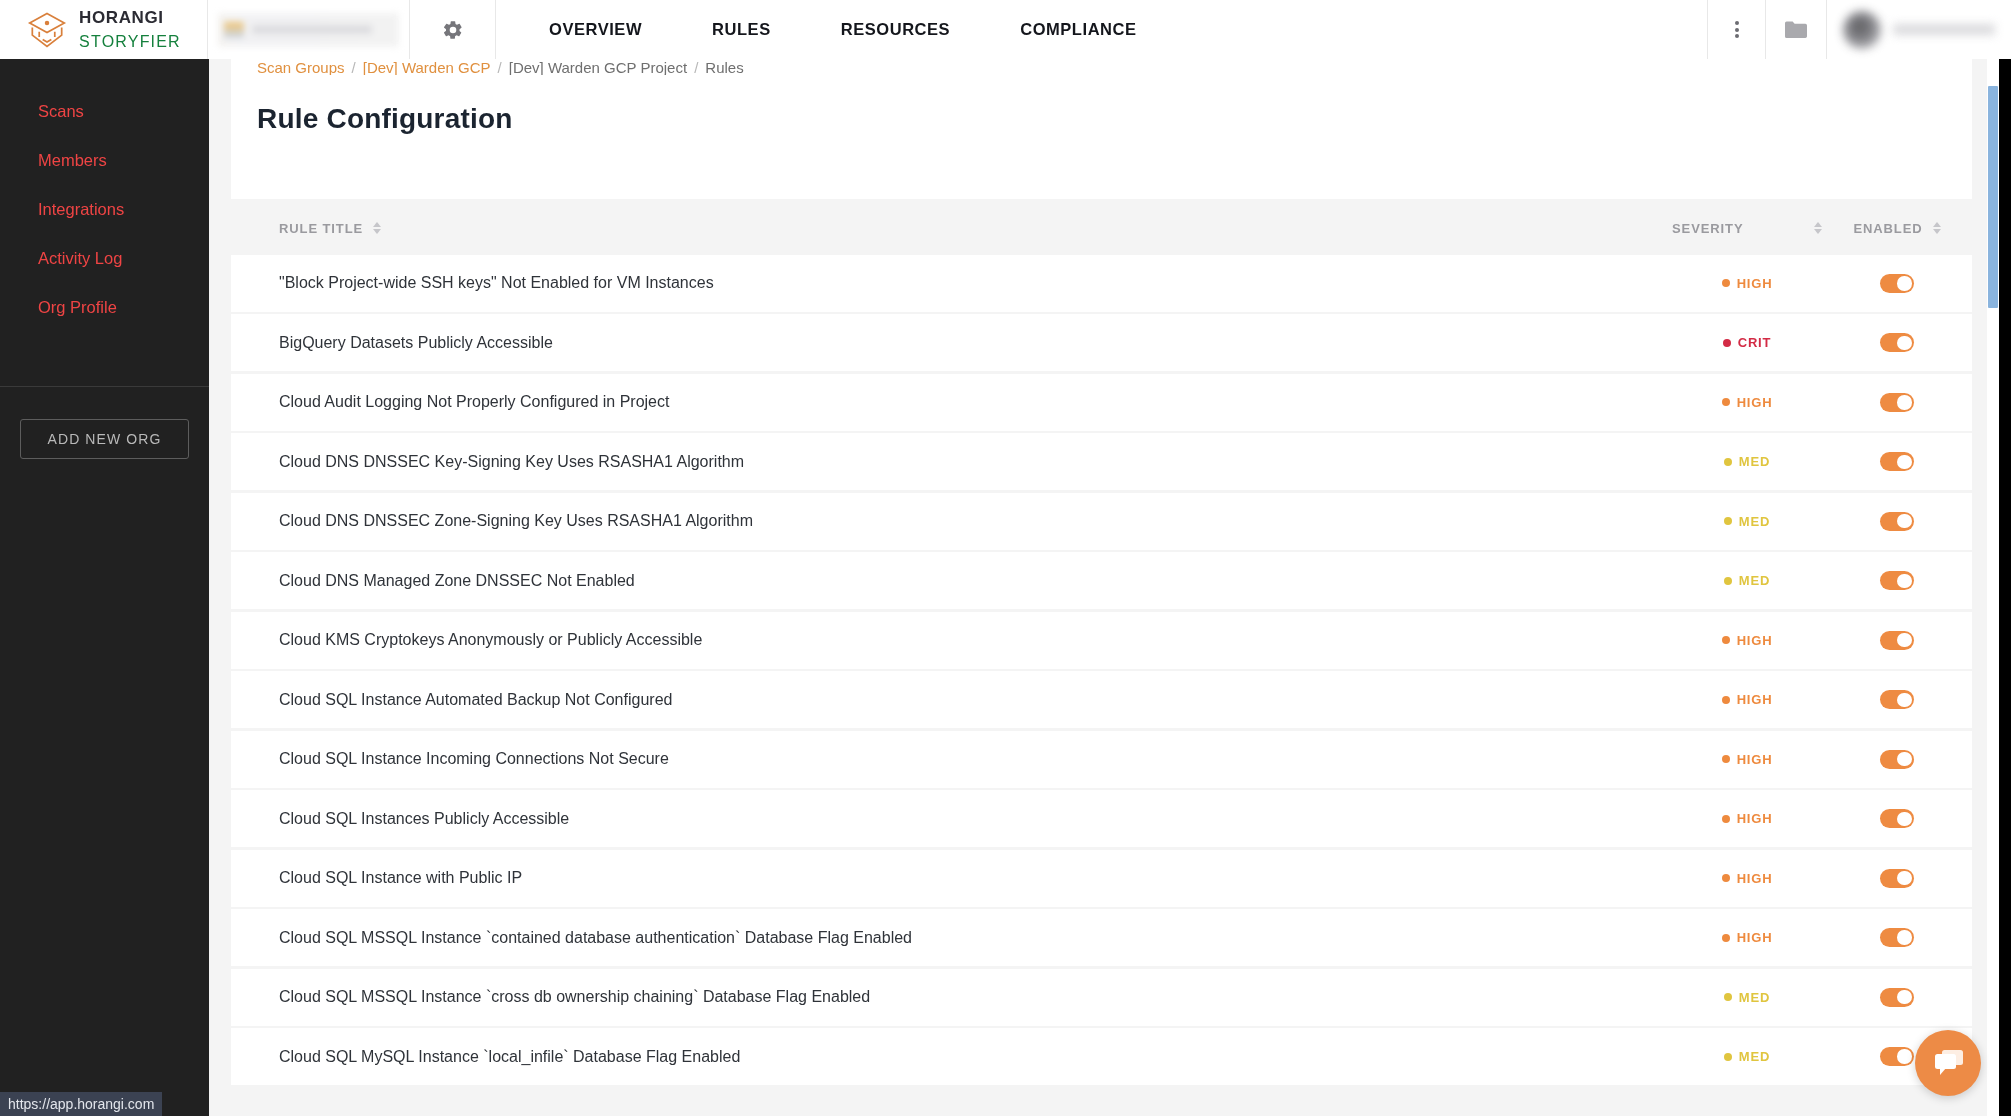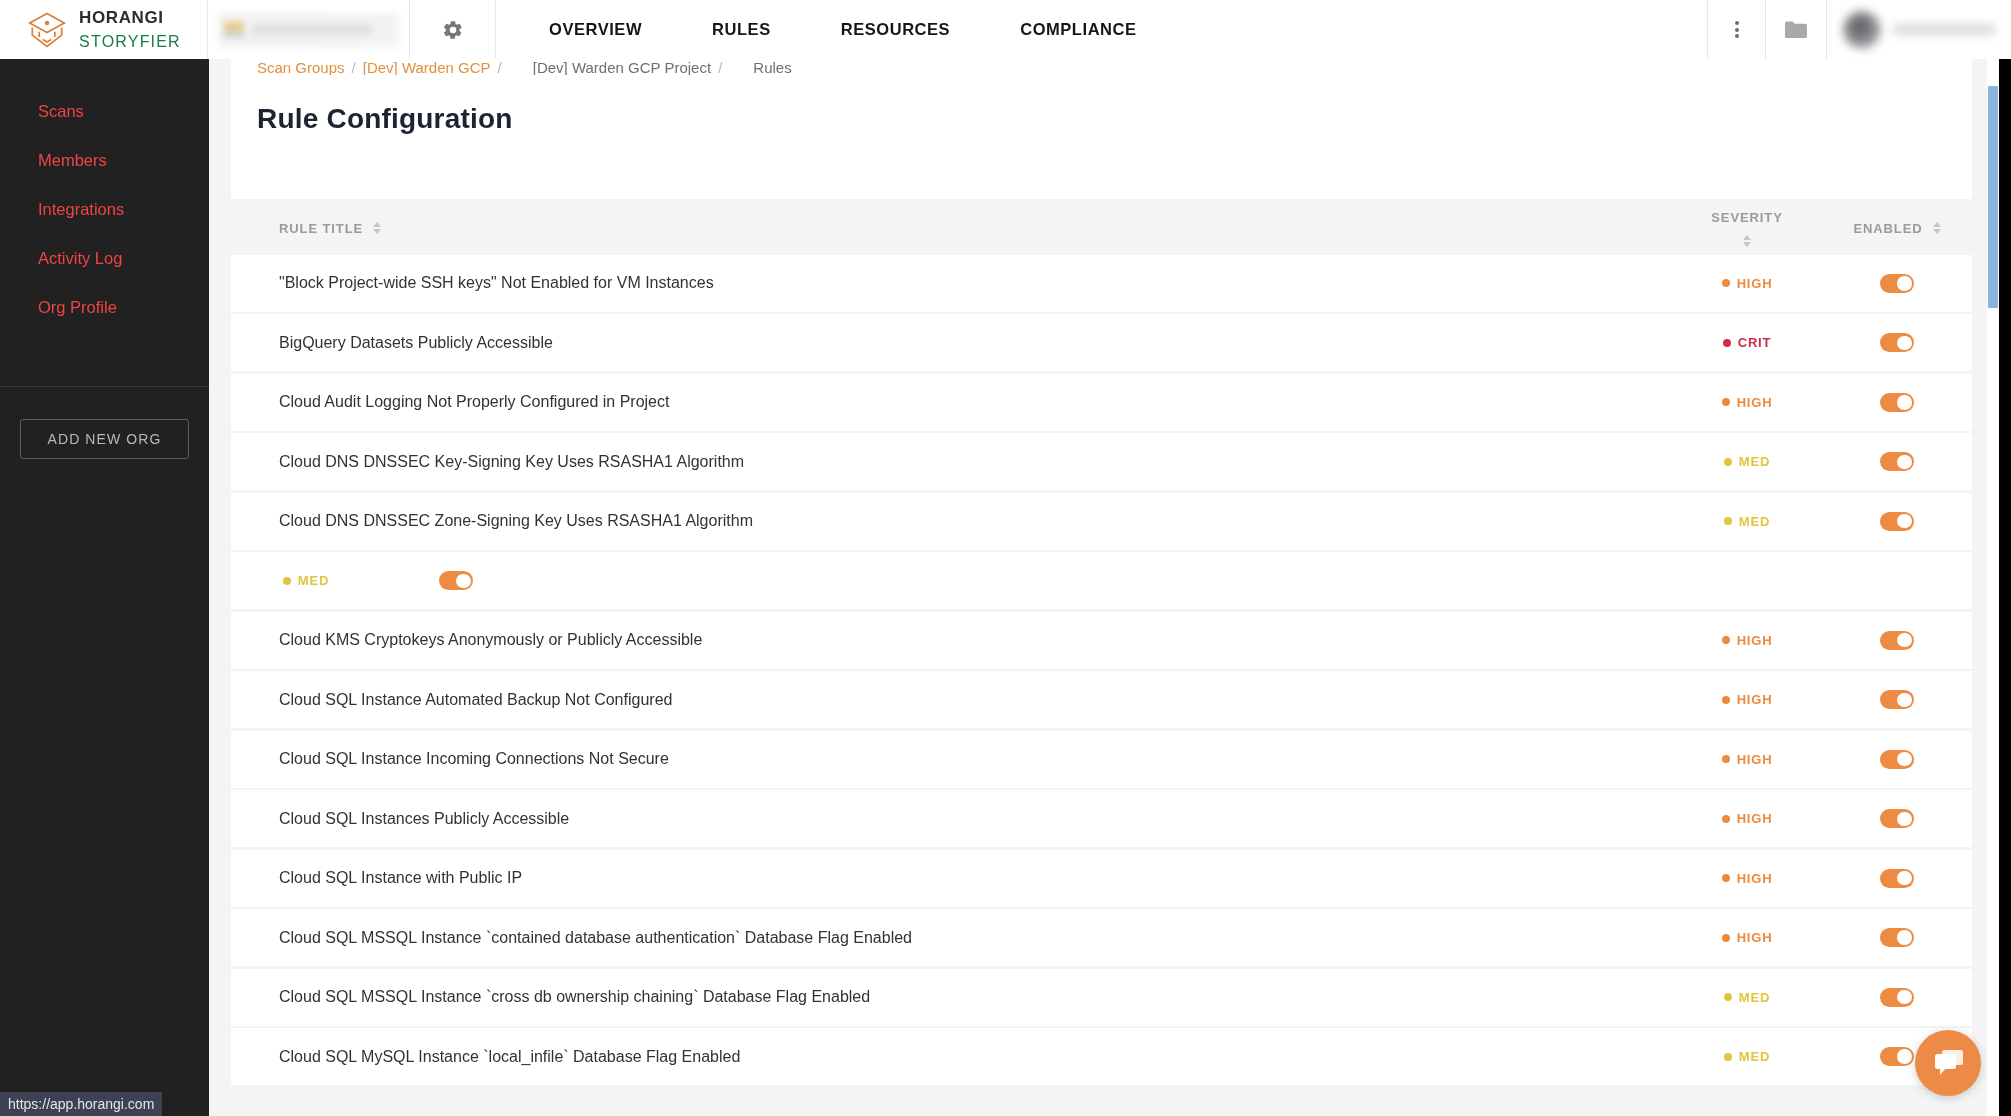--- a/index.html
+++ b/index.html
@@ -125,40 +125,40 @@
     position: absolute; top: 0; left: 22px;
     width: 1741px; min-height: 140px; background: #fff;
   }
   .breadcrumb {
     padding: 0 26px; height: 16px; font-size: 15px;
     display: flex; align-items: flex-end; gap: 7px; white-space: nowrap;
     overflow: hidden; line-height: 1;
   }
   .crumb-link { color: #e0903f; cursor: pointer; }
   .crumb-sep { color: #b8b8b8; }
-  .crumb-current { color: #6f6f6f; margin-left: 24px; }
+  .crumb-current { color: #6f6f6f; }
   .page-title {
     padding: 28px 26px 0 26px; font-size: 28px; font-weight: bold;
     color: #1b2430; letter-spacing: .2px;
   }
 
   
   .table-wrap {
     position: absolute; top: 142px; left: 22px; width: 1741px;
   }
   .thead {
     height: 54px; display: flex; align-items: center;
     background: #f4f4f4; padding: 0 0 0 0;
   }
   .th {
     font-size: 13px; font-weight: bold; letter-spacing: .9px; color: #9a9a9f;
     display: flex; align-items: center; gap: 10px; cursor: pointer;
   }
   .th-title { padding-left: 48px; flex: 1; }
-  .th-sev   { width: 150px; justify-content: space-between; flex-direction: column; }
+  .th-sev   { width: 150px; justify-content: space-between; }
   .th-en    { width: 150px; justify-content: center; }
   .sort-ico { display: inline-flex; flex-direction: column; gap: 2px; }
   .sort-ico i {
     width: 0; height: 0; border-left: 4.5px solid transparent;
     border-right: 4.5px solid transparent; display: block;
   }
   .sort-ico i.up   { border-bottom: 5px solid #c6c6ca; }
   .sort-ico i.down { border-top: 5px solid #c6c6ca; }
 
   .row {
@@ -389,20 +389,21 @@
             <span class="dot" style="background:#e0c53f"></span>
             <span>MED</span>
           </div>
           <div class="cell-en">
             <div class="toggle" style="background:#ee8b42">
               <span class="knob"></span>
             </div>
           </div>
         </div>
         <div class="row">
+          <div class="cell-title">Cloud DNS Managed Zone DNSSEC Not Enabled</div>
           <div class="cell-sev" style="color:#e0c53f">
             <span class="dot" style="background:#e0c53f"></span>
             <span>MED</span>
           </div>
           <div class="cell-en">
             <div class="toggle" style="background:#ee8b42">
               <span class="knob"></span>
             </div>
           </div>
         </div>

